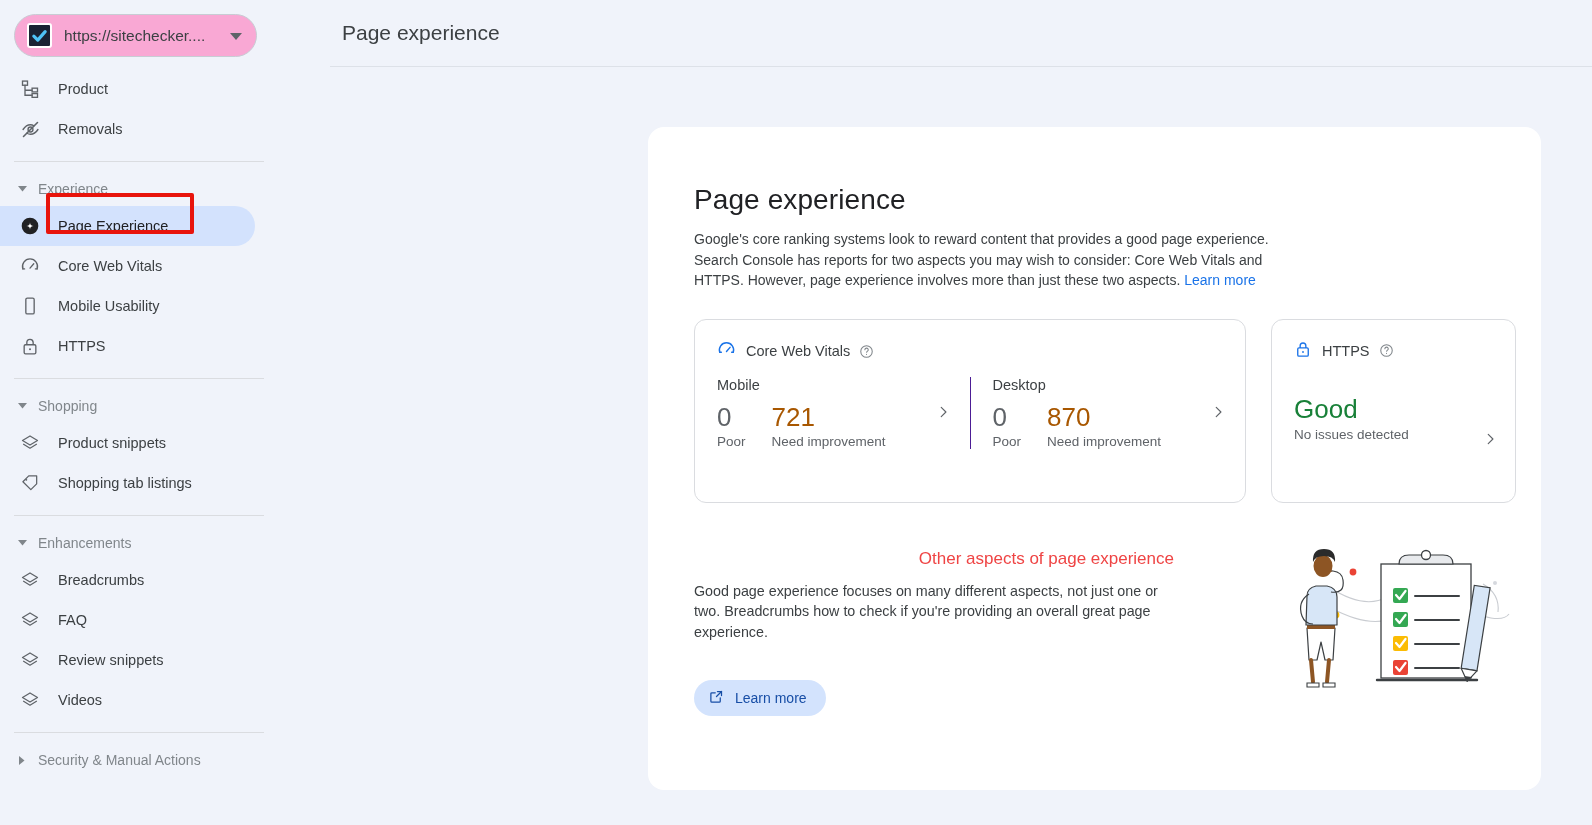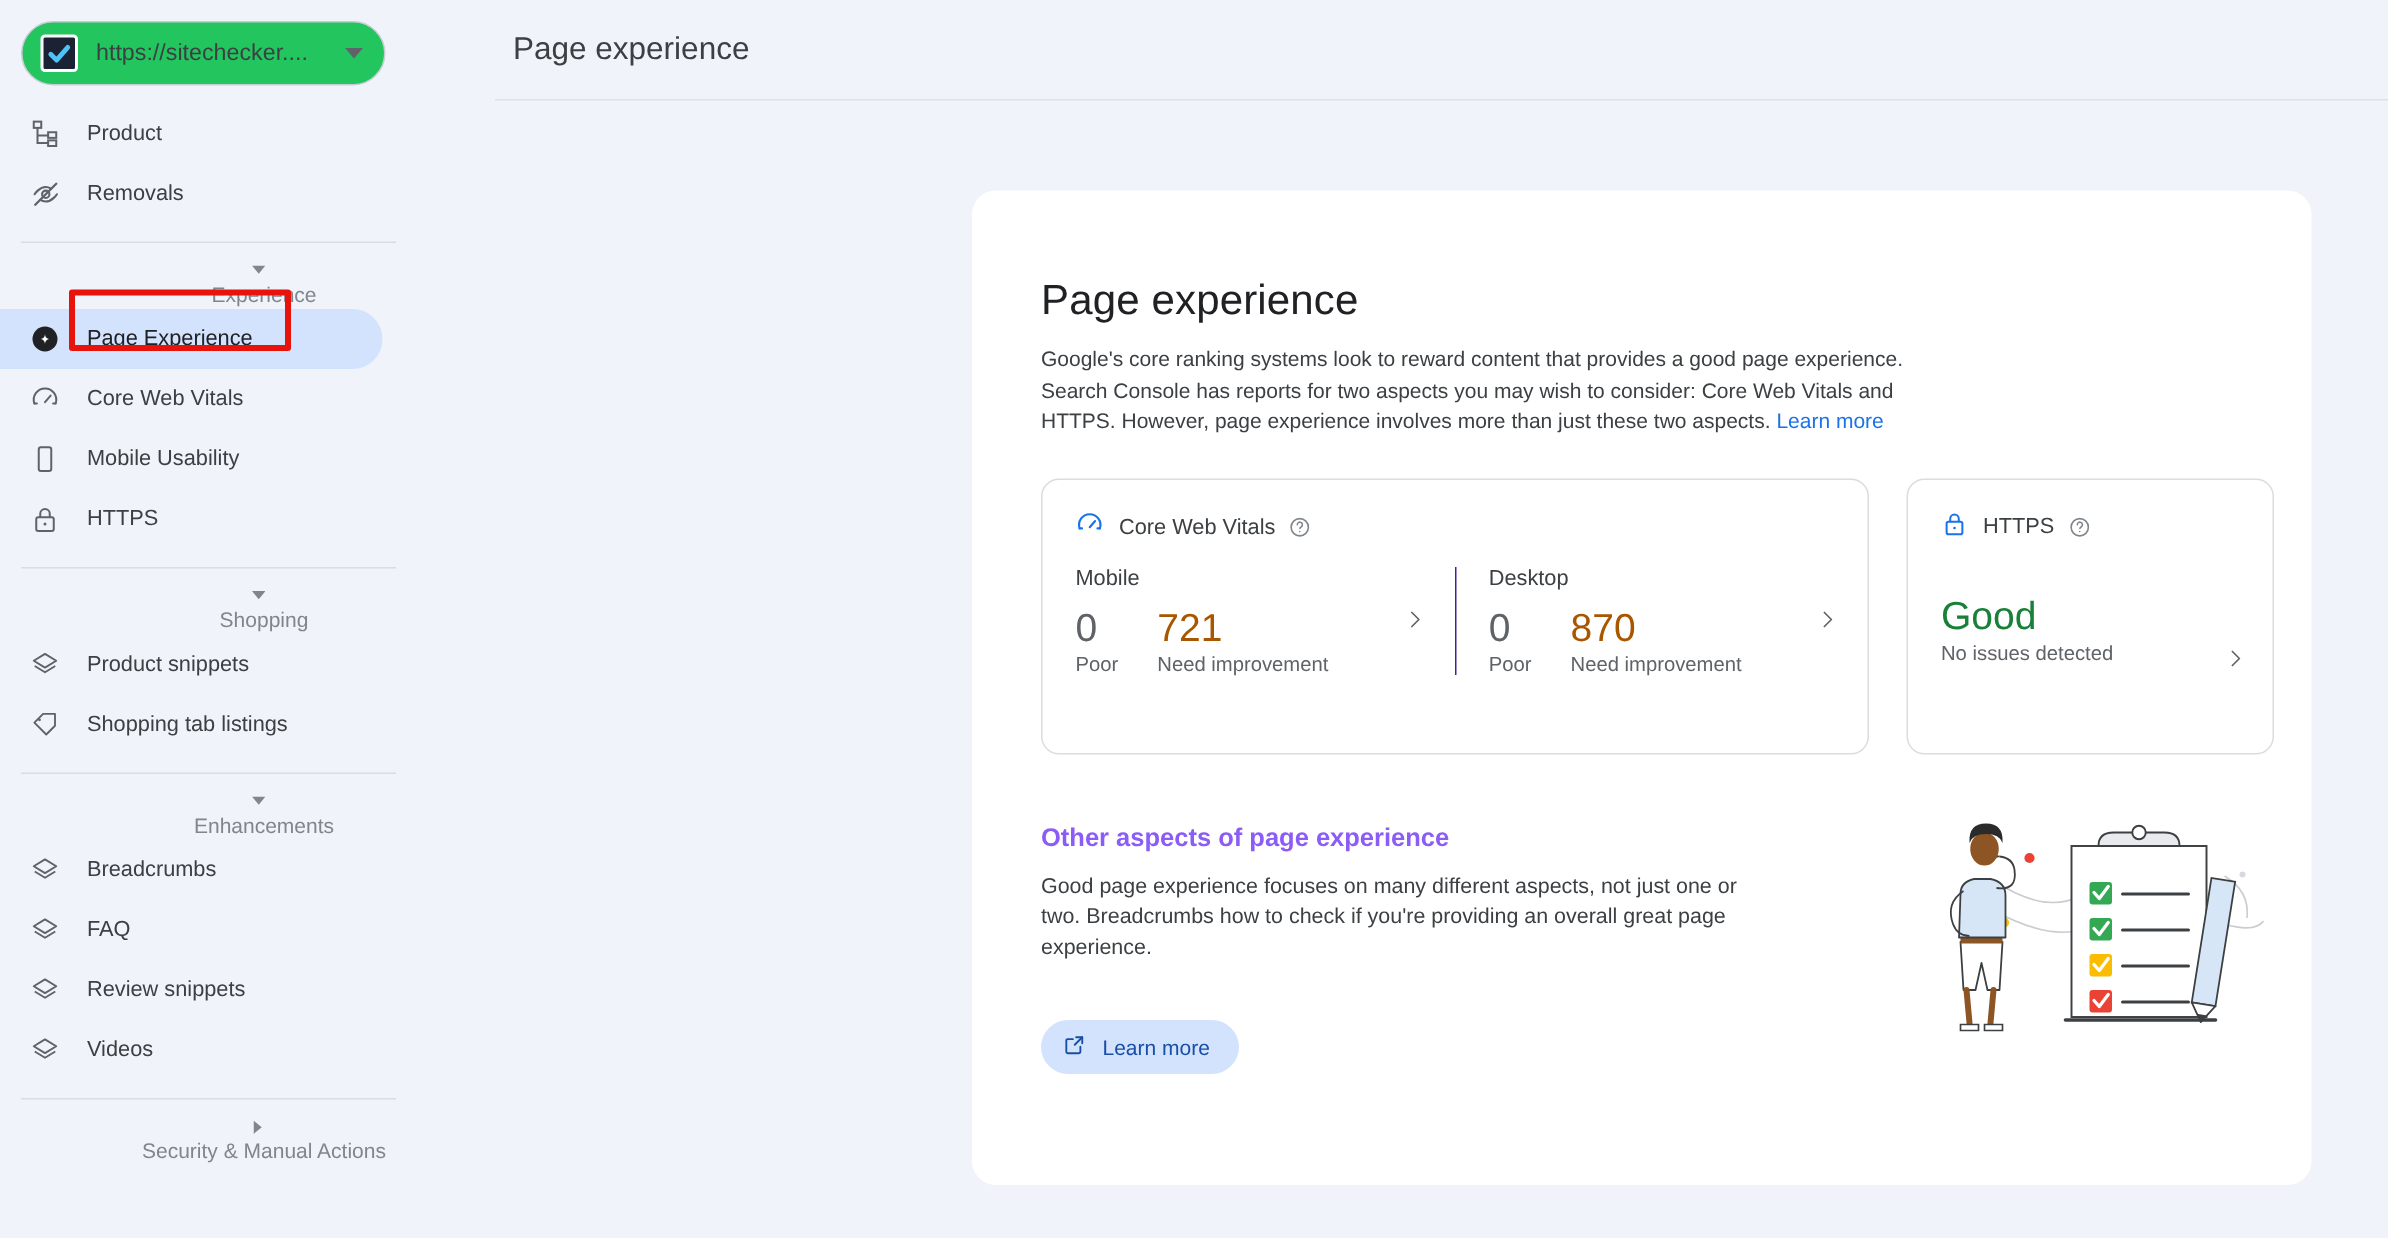--- a/index.html
+++ b/index.html
@@ -19,21 +19,21 @@
     flex: 0 0 330px;
     position: relative;
     padding-top: 0;
   }
 
   .property-selector {
     margin: 14px 0 0 14px;
     width: 243px; height: 43px;
     border: 1px solid #c8ccd4;
     border-radius: 22px;
-    background: #22c55e;
+    background: #f9a8d4;
     display: flex; align-items: center;
     padding: 0 10px 0 12px;
     cursor: pointer;
   }
   .prop-icon {
     width: 25px; height: 25px;
     background: #1a2233;
     border-radius: 3px;
     border: 2px solid #ffffff;
     display: flex; align-items: center; justify-content: center;
@@ -84,21 +84,20 @@
     border-radius: 2px;
     pointer-events: none;
     z-index: 5;
   }
 
   .nav-section {
     height: 34px;
     display: flex; align-items: center;
     padding-left: 14px;
     cursor: pointer;
-    flex-direction: column;
   }
   .nav-section .sec-caret {
     width: 16px; flex: 0 0 16px;
     display: flex; align-items: center; justify-content: center;
   }
   .nav-section .sec-label {
     margin-left: 8px;
     font-size: 14px;
     color: #80868b;
     white-space: nowrap;
@@ -203,21 +202,21 @@
   .https-status { font-size: 26px; color: #188038; line-height: 30px; }
   .https-sub { font-size: 13.5px; color: #5f6368; margin-top: 3px; }
   .https-chev {
     position: absolute; right: 18px; top: 112px; cursor: pointer;
   }
 
   
   .other-wrap { margin-top: 46px; display: flex; }
   .other-text { width: 480px; }
   .other-title {
-    font-size: 17px; color: #8b5cf6; font-weight: 700;
+    font-size: 17px; color: #ef4444; font-weight: 400; text-align: right;
   }
   .other-desc {
     margin-top: 12px;
     font-size: 14.3px; line-height: 20.5px; color: #3c4043;
   }
   .learn-btn {
     margin-top: 38px;
     display: inline-flex; align-items: center;
     height: 36px;
     padding: 0 19px 0 15px;

